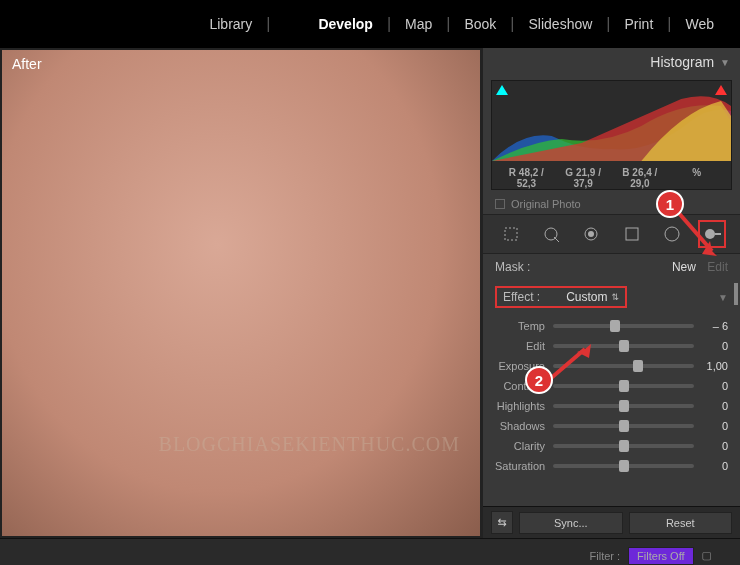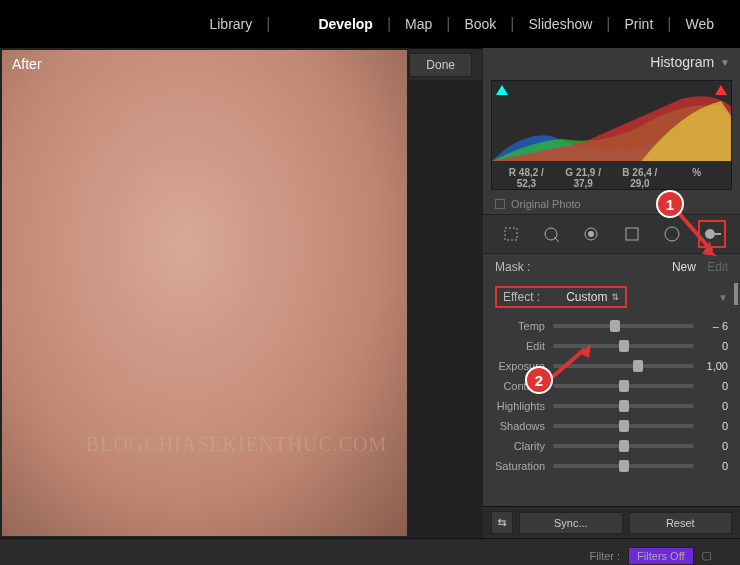--- a/index.html
+++ b/index.html
@@ -2,21 +2,21 @@
 <html><head>
 <meta charset="utf-8">
 <style>
 * { box-sizing: border-box; margin: 0; padding: 0; font-family: sans-serif; }
 body { background: #000; width: 740px; height: 565px; overflow: hidden; position: relative; }
 .topbar { height: 48px; display: flex; justify-content: flex-end; align-items: center; padding-right: 12px; gap: 0; border-radius: 15px; }
 .topbar .module { color: #ccc; font-size: 14px; padding: 0 14px; cursor: pointer; }
 .topbar .module.active { color: #fff; font-weight: bold; padding-left: 48px; }
 .topbar .sep { color: #555; }
 .main { display: flex; height: 490px; background: #111; }
-.photo-area { flex: 1; position: relative; background: #222; display: flex; flex-direction: row; }
+.photo-area { flex: 1; position: relative; background: #222; display: flex; flex-direction: column; }
 .after-label { position: absolute; top: 8px; left: 12px; color: #fff; font-size: 14px; z-index: 2; }
 .photo-placeholder { flex: 1; background: radial-gradient(ellipse at 45% 40%, #d9a896 0%, #c08874 60%, #8a5d4c 100%); position: relative; overflow: hidden; margin: 2px; }
 .watermark { position: absolute; bottom: 80px; right: 20px; font-family: serif; font-size: 20px; color: rgba(200,180,160,0.4); letter-spacing: 1px; }
 .photo-bottom { height: 32px; background: #2a2a2a; display: flex; justify-content: flex-end; align-items: center; padding-right: 10px; border-top: 1px solid #111; }
 .done-btn { background: #3a3a3a; color: #ccc; padding: 4px 16px; font-size: 12px; border: 1px solid #222; cursor: pointer; }
 .right-panel { width: 258px; background: #393939; display: flex; flex-direction: column; border-left: 1px solid #222; position: relative; }
 .panel-head { display: flex; justify-content: flex-end; align-items: center; padding: 6px 10px; height: 28px; }
 .panel-title { color: #ddd; font-size: 14px; margin-right: 6px; }
 .panel-tri { color: #888; font-size: 10px; }
 .histogram { height: 110px; margin: 4px 8px; background: #2b2b2b; border: 1px solid #1a1a1a; position: relative; }
@@ -71,23 +71,20 @@
   <span class="sep">|</span>
   <span class="module">Web</span>
 </div>
 
 <div class="main">
   <div class="photo-area">
     <div class="after-label">After</div>
     <div class="photo-placeholder">
       <div class="watermark">BLOGCHIASEKIENTHUC.COM</div>
     </div>
-    <div class="photo-bottom">
-      <div class="done-btn">Done</div>
-    </div>
   </div>
 
   <div class="right-panel">
     <div class="panel-head">
       <span class="panel-title">Histogram</span>
       <span class="panel-tri">▼</span>
     </div>
 
     <div class="histogram">
       <div class="clip-tri" style="left:4px;border-width:0 6px 10px 6px;border-color:transparent transparent #0ff transparent"></div>

